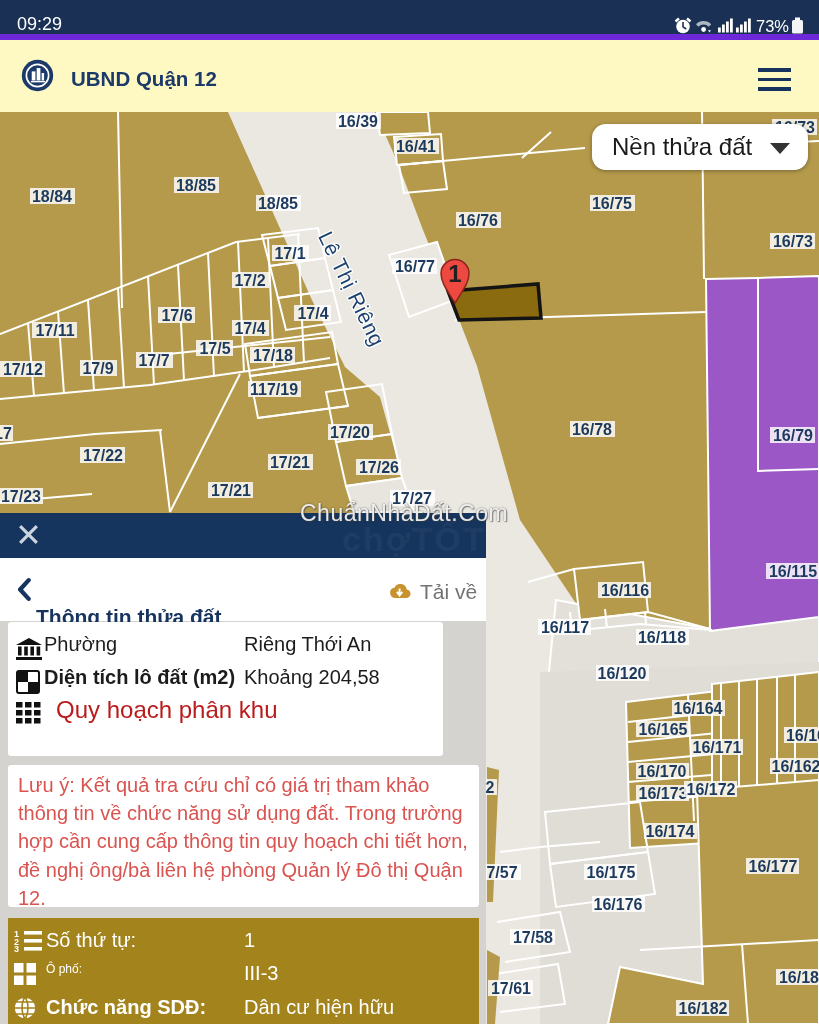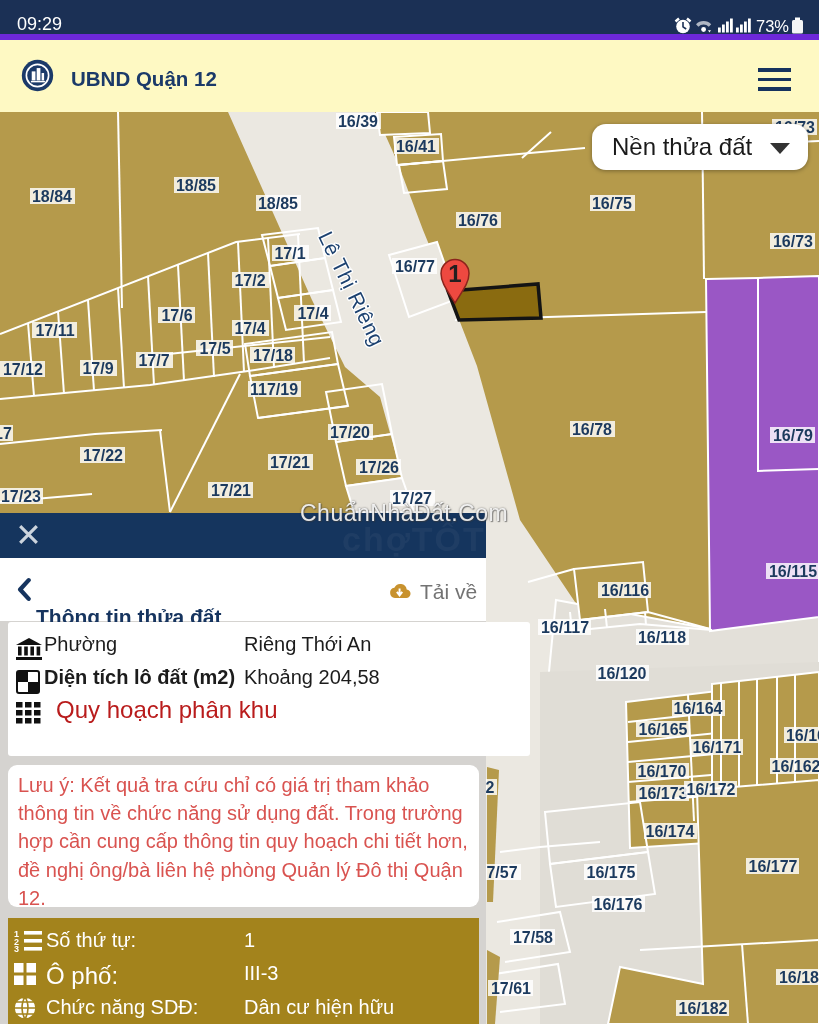--- a/index.html
+++ b/index.html
@@ -341,21 +341,21 @@
     <div class="abs" style="left:36px;top:20px;font-size:21px;font-weight:bold;color:#16345f;margin-top:27px;">Thông tin thửa đất</div>
 
     <svg class="abs" style="left:386px;top:24px;" width="26" height="18" viewBox="0 0 32 22">
       <path d="M25.5 9.1A8 8 0 0 0 10.3 7 6.3 6.3 0 0 0 11 19.5h13.5a5.2 5.2 0 0 0 1-10.4z" fill="#c8922e"></path>
       <path d="M16.7 8v6.5M13.4 12l3.3 4.4 3.3-4.4" stroke="#fff" stroke-width="2.4" fill="none"></path>
     </svg>
 
     <div class="abs" style="left:420px;top:22px;font-size:21px;color:#737373;white-space:nowrap;">Tải về</div>
   </div>
 
-  <div class="abs" style="left:8px;top:109px;width:522px;height:134px;background:#ffffff;border-radius:3px;">
+  <div class="abs" style="left:8px;top:109px;width:435px;height:134px;background:#ffffff;border-radius:3px;">
 
     <svg class="abs" style="left:8px;top:16px;" width="26" height="24" viewBox="0 0 26 24">
         <g fill="#111">
           <polygon points="13,0 26,7 0,7"></polygon>
           <rect x="2" y="8.5" width="3.6" height="9"></rect>
           <rect x="8.2" y="8.5" width="3.6" height="9"></rect>
           <rect x="14.4" y="8.5" width="3.6" height="9"></rect>
           <rect x="20.6" y="8.5" width="3.6" height="9"></rect>
           <rect x="0" y="19" width="26" height="3"></rect>
         </g>
@@ -386,21 +386,21 @@
           <rect x="0" y="16" width="6.5" height="5.5"></rect>
           <rect x="9" y="16" width="6.5" height="5.5"></rect>
           <rect x="18" y="16" width="6.5" height="5.5"></rect>
         </g>
       </svg>
 
     <div class="abs" style="left:48px;top:74px;font-size:24px;color:#b91c1c;">Quy hoạch phân khu</div>
 
   </div>
 
-  <div class="abs" style="left:8px;top:252px;width:471px;height:142px;background:#ffffff;border-radius:9px;">
+  <div class="abs" style="left:8px;top:252px;width:471px;height:142px;background:#ffffff;border-radius:3px;">
 
     <div class="abs" style="left:10px;top:6px;width:445px;font-size:20px;line-height:28.2px;color:#d95350;white-space:nowrap;">Lưu ý: Kết quả tra cứu chỉ có giá trị tham khảo<br>thông tin về chức năng sử dụng đất. Trong trường<br>hợp cần cung cấp thông tin quy hoạch chi tiết hơn,<br>đề nghị ông/bà liên hệ phòng Quản lý Đô thị Quận<br>12.</div>
   </div>
 
   <div class="abs" style="left:8px;top:405px;width:471px;height:106px;background:#a3831c;color:#fff;">
 
     <svg class="abs" style="left:6px;top:12px;" width="28" height="22" viewBox="0 0 28 22">
         <g fill="#fff">
           <rect x="10" y="1" width="18" height="3.6"></rect>
           <rect x="10" y="9" width="18" height="3.6"></rect>
@@ -417,30 +417,30 @@
 
     <svg class="abs" style="left:6px;top:45px;" width="22" height="22" viewBox="0 0 22 22">
         <g fill="#fff">
           <rect x="0" y="0" width="9.5" height="9.5"></rect>
           <rect x="12.5" y="0" width="9.5" height="9.5"></rect>
           <rect x="0" y="12.5" width="9.5" height="9.5"></rect>
           <rect x="12.5" y="12.5" width="9.5" height="9.5"></rect>
         </g>
       </svg>
 
-    <div class="abs" style="left:38px;top:44px;font-size:24px;text-align:center;">Ô phố:</div>
+    <div class="abs" style="left:38px;top:44px;font-size:12px;text-align:center;">Ô phố:</div>
 
     <div class="abs" style="left:236px;top:44px;font-size:20px;">III-3</div>
 
     <svg class="abs" style="left:6px;top:79px;" width="22" height="22" viewBox="0 0 22 22">
         <circle cx="11" cy="11" r="11" fill="#fff"></circle>
         <path d="M11 0a11 11 0 0 0 0 22c-2-3-3-6.5-3-11s1-8 3-11zm0 0a11 11 0 0 1 0 22c2-3 3-6.5 3-11s-1-8-3-11zM0 11h22M2 5h18M2 17h18" stroke="#a3831c" stroke-width="1.6" fill="none"></path>
       </svg>
 
-    <div class="abs" style="left:38px;top:78px;font-size:20px;">Chức năng SDĐ:</div>
+    <div class="abs" style="left:38px;top:78px;font-size:20px;font-weight:bold;">Chức năng SDĐ:</div>
 
     <div class="abs" style="left:236px;top:78px;font-size:20px;">Dân cư hiện hữu</div>
   </div>
 </div>
 
 <div class="abs" style="left:342px;top:520px;font-size:34px;font-weight:bold;color:rgba(255,255,255,0.045);letter-spacing:2px;">chợTỐT</div>
 
 <div class="abs" style="left:300px;top:500px;font-size:23px;font-weight:normal;color:rgba(255,255,255,0.88);text-shadow:0 0 2px rgba(60,60,60,0.7),1px 1px 1px rgba(60,60,60,0.55);letter-spacing:0.5px;">ChuẩnNhàĐất.Com</div>
 
 </body></html>

